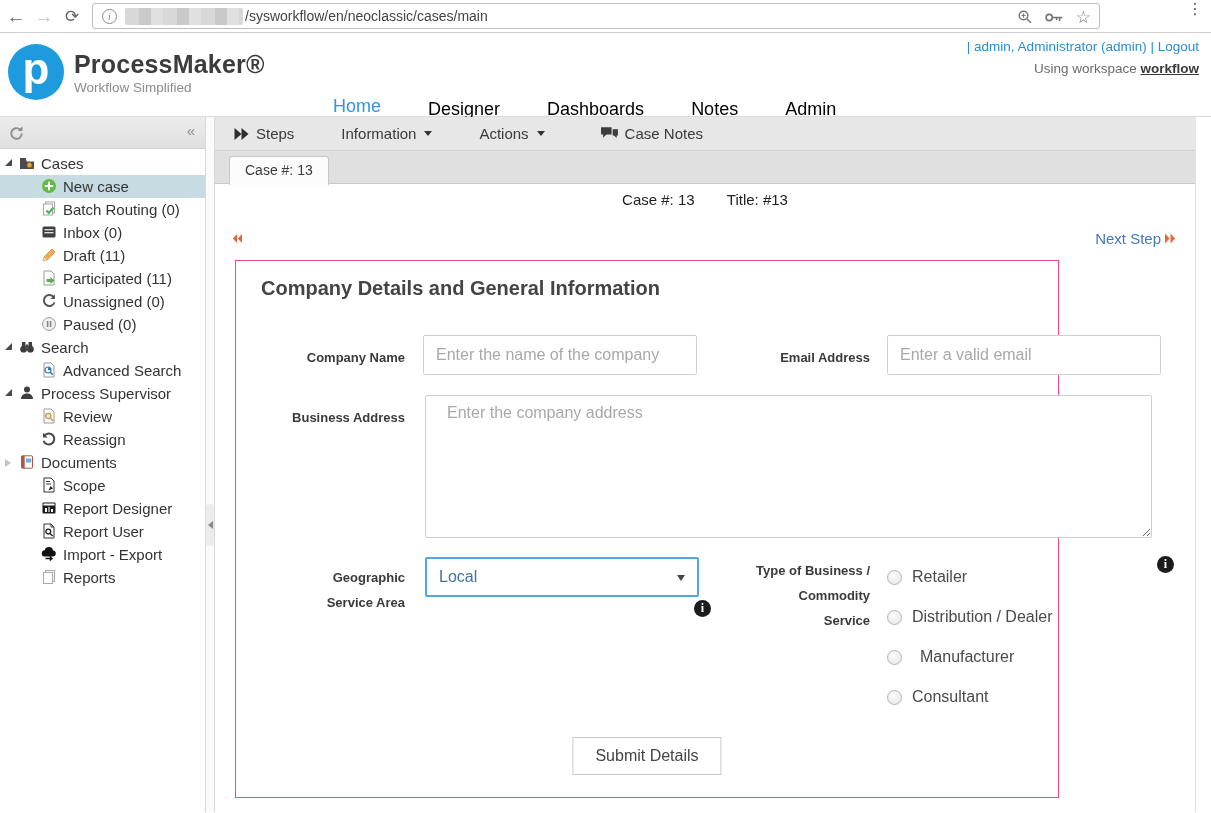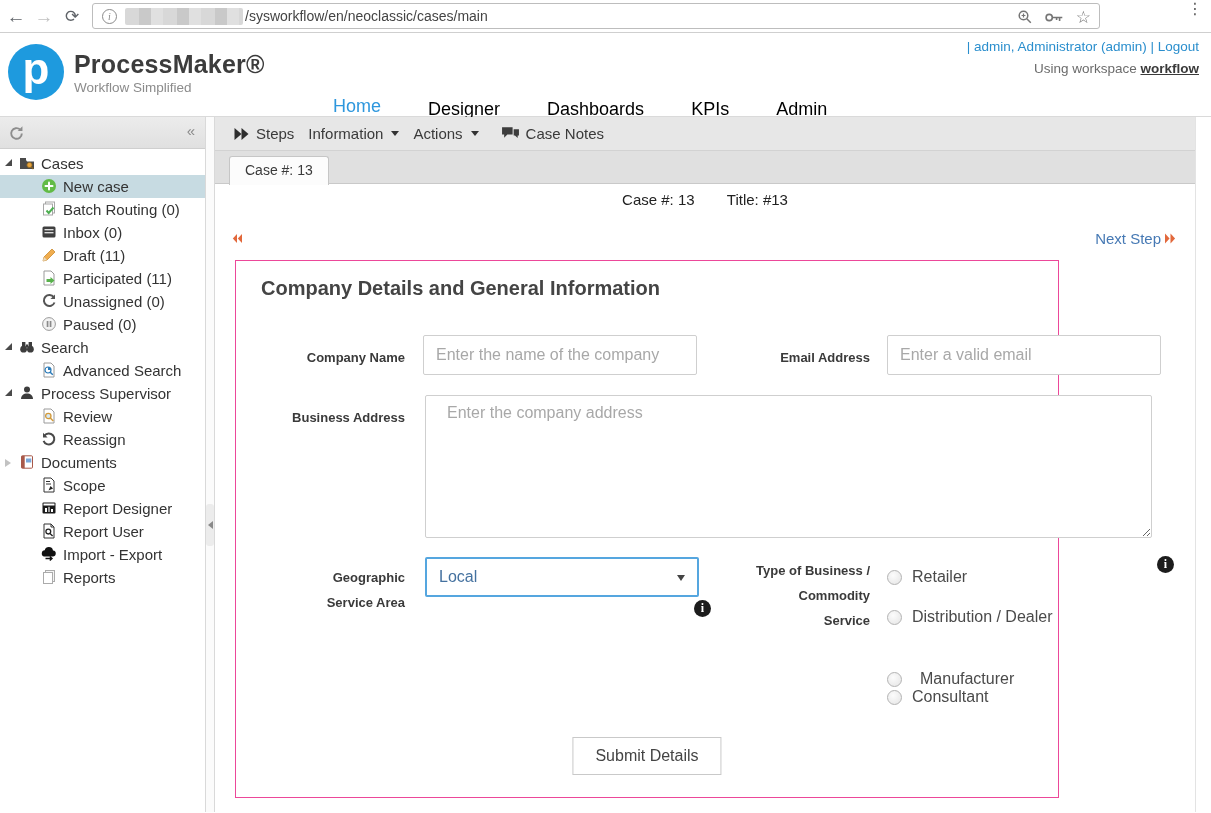--- a/index.html
+++ b/index.html
@@ -49,21 +49,21 @@
   .exp.closed { border-top:4px solid transparent; border-bottom:4px solid transparent; border-left:6px solid #c2c2c2; }
   .ticon { position:absolute; top:3px; width:16px; height:16px; }
   .lvl0 .ticon { left:19px; } .lvl0 .tlabel { padding-left:41px; }
   .lvl1 .ticon { left:41px; } .lvl1 .tlabel { padding-left:63px; }
 
   .splitter { width:10px; background:#fbfbfb; border-left:1px solid #d9d9d9; border-right:1px solid #d9d9d9; position:relative; }
   .split-handle { position:absolute; left:0; top:387px; width:8px; height:42px; background:#ececec; border-radius:3px; display:flex; align-items:center; justify-content:center; cursor:pointer; }
   .split-arrow { width:0; height:0; border-top:4px solid transparent; border-bottom:4px solid transparent; border-right:5px solid #8a8a8a; }
 
   .content { flex:1; position:relative; border-right:1px solid #e3e3e3; max-width:981px; }
-  .toolbar { height:34px; background:#e7e7e7; border-bottom:1px solid #d2d2d2; display:flex; align-items:center; padding-left:18px; font-size:15px; color:#3a3a3a; }
+  .toolbar { height:34px; background:#e7e7e7; border-bottom:1px solid #d2d2d2; display:flex; align-items:center; padding-left:18px; font-size:15px; color:#3a3a3a;gap:33px; }
   .tbtn { display:flex; align-items:center; gap:6px; margin-right:14px; cursor:pointer; }
   .caret { width:0; height:0; border-left:4px solid transparent; border-right:4px solid transparent; border-top:5px solid #333; margin-left:2px; }
   .tabstrip { height:33px; background:#e0e0e0; border-bottom:1px solid #c9c9c9; position:relative; }
   .tab { position:absolute; left:14px; top:5px; height:29px; background:#fcfcfc; border:1px solid #c6c6c6; border-bottom:none; border-radius:3px 3px 0 0; padding:0 15px; font-size:14px; color:#3a3a3a; line-height:27px; z-index:2; cursor:pointer; }
 
   .casearea { position:relative; background:#fff; height:627px; }
   .case-title-row { position:absolute; top:7px; left:0; right:0; text-align:center; font-size:15px; color:#222; }
   .case-title-row span { margin:0 14px; }
   .prev-arrow { position:absolute; left:17px; top:49px; cursor:pointer; }
   .next-step { position:absolute; right:19px; top:46px; display:flex; align-items:center; gap:4px; font-size:15px; color:#4679b4; cursor:pointer; }
@@ -114,21 +114,21 @@
     <div class="logo-circle">p</div>
     <div class="logo-text">
       <div class="logo-name">ProcessMaker®</div>
       <div class="logo-tag">Workflow Simplified</div>
     </div>
   </div>
   <div class="main-nav">
     <div class="nav-item active">Home</div>
     <div class="nav-item">Designer</div>
     <div class="nav-item">Dashboards</div>
-    <div class="nav-item">KPIs</div>
+    <div class="nav-item">Notes</div>
     <div class="nav-item">Admin</div>
   </div>
   <div class="user-bar">
     <span>|</span>
     <a>admin, Administrator (admin)</a>
     <span>|</span>
     <a>Logout</a>
   </div>
   <div class="ws-bar">
     <span>Using workspace</span>
@@ -411,21 +411,21 @@
         </div>
 
         <div class="radio-row" style="top:306px;">
           <span class="radio-circle"></span>
           <span class="radio-text">Retailer</span>
         </div>
         <div class="radio-row" style="top:346px;">
           <span class="radio-circle"></span>
           <span class="radio-text">Distribution / Dealer</span>
         </div>
-        <div class="radio-row" style="top:408px;gap:18px;">
+        <div class="radio-row" style="top:386px;gap:18px;">
           <span class="radio-circle"></span>
           <span class="radio-text">Manufacturer</span>
         </div>
         <div class="radio-row" style="top:426px;">
           <span class="radio-circle"></span>
           <span class="radio-text">Consultant</span>
         </div>
 
         <div class="info-dot" style="left:921px; top:295px;">i</div>
 

